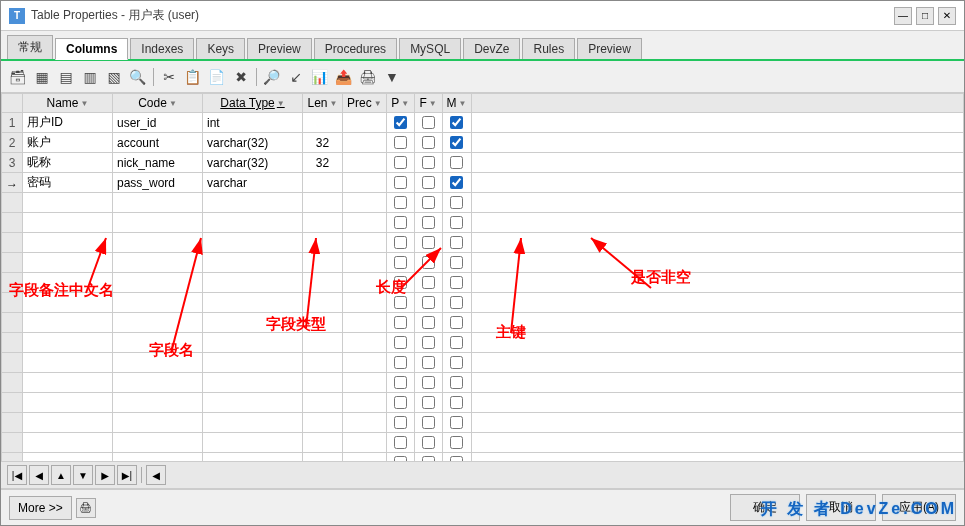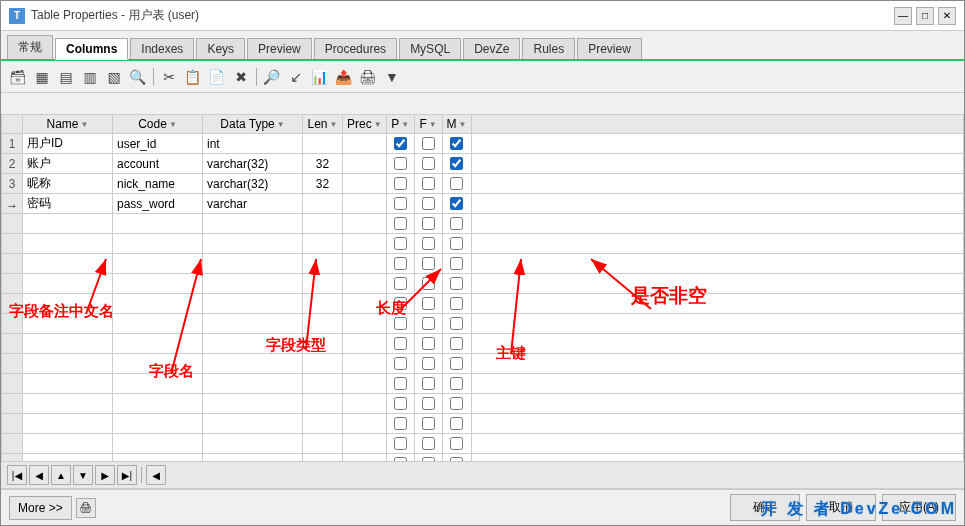--- a/index.html
+++ b/index.html
@@ -130,21 +130,20 @@
     }
 
     
     .table-container {
       flex: 1;
       overflow: hidden;
       background: #fff;
       position: relative;
       display: flex;
       flex-direction: column;
-      margin-top: 21px;
     }
 
     
     .data-grid {
       flex: 1;
       overflow: auto;
       position: relative;
     }
     table {
       border-collapse: collapse;
@@ -379,21 +378,21 @@
                 <span>Name</span>
                 <span class="sort-arrow">▼</span>
               </div>
             </th>
             <th style="min-width:90px;">
               <div class="col-header">
                 <span>Code</span>
                 <span class="sort-arrow">▼</span>
               </div>
             </th>
-            <th style="min-width:100px;">
+            <th style="min-width:100px;text-decoration:underline;">
               <div class="col-header">
                 <span>Data Type</span>
                 <span class="sort-arrow">▼</span>
               </div>
             </th>
             <th style="min-width:40px;">
               <div class="col-header">
                 <span>Len</span>
                 <span class="sort-arrow">▼</span>
               </div>
@@ -882,21 +881,21 @@
 
       <line x1="650" y1="195" x2="590" y2="145" stroke="red" stroke-width="2" marker-end="url(#arrowhead-red)"></line>
     </svg>
 
     <div class="annotations">
       <div class="annotation-label" style="left:8px; top:188px; font-size:15px;">字段备注中文名</div>
       <div class="annotation-label" style="left:148px; top:248px; font-size:15px;">字段名</div>
       <div class="annotation-label" style="left:265px; top:222px; font-size:15px;">字段类型</div>
       <div class="annotation-label" style="left:375px; top:185px; font-size:15px;">长度</div>
       <div class="annotation-label" style="left:495px; top:230px; font-size:15px;">主键</div>
-      <div class="annotation-label" style="left:630px; top:169px; font-size:19px;">是否非空</div>
+      <div class="annotation-label" style="left:630px; top:175px; font-size:15px;">是否非空</div>
     </div>
   </div>
 
   <div class="bottom-nav">
     <div class="nav-btn">|◀</div>
     <div class="nav-btn">◀</div>
     <div class="nav-btn">▲</div>
     <div class="nav-btn">▼</div>
     <div class="nav-btn">▶</div>
     <div class="nav-btn">▶|</div>

